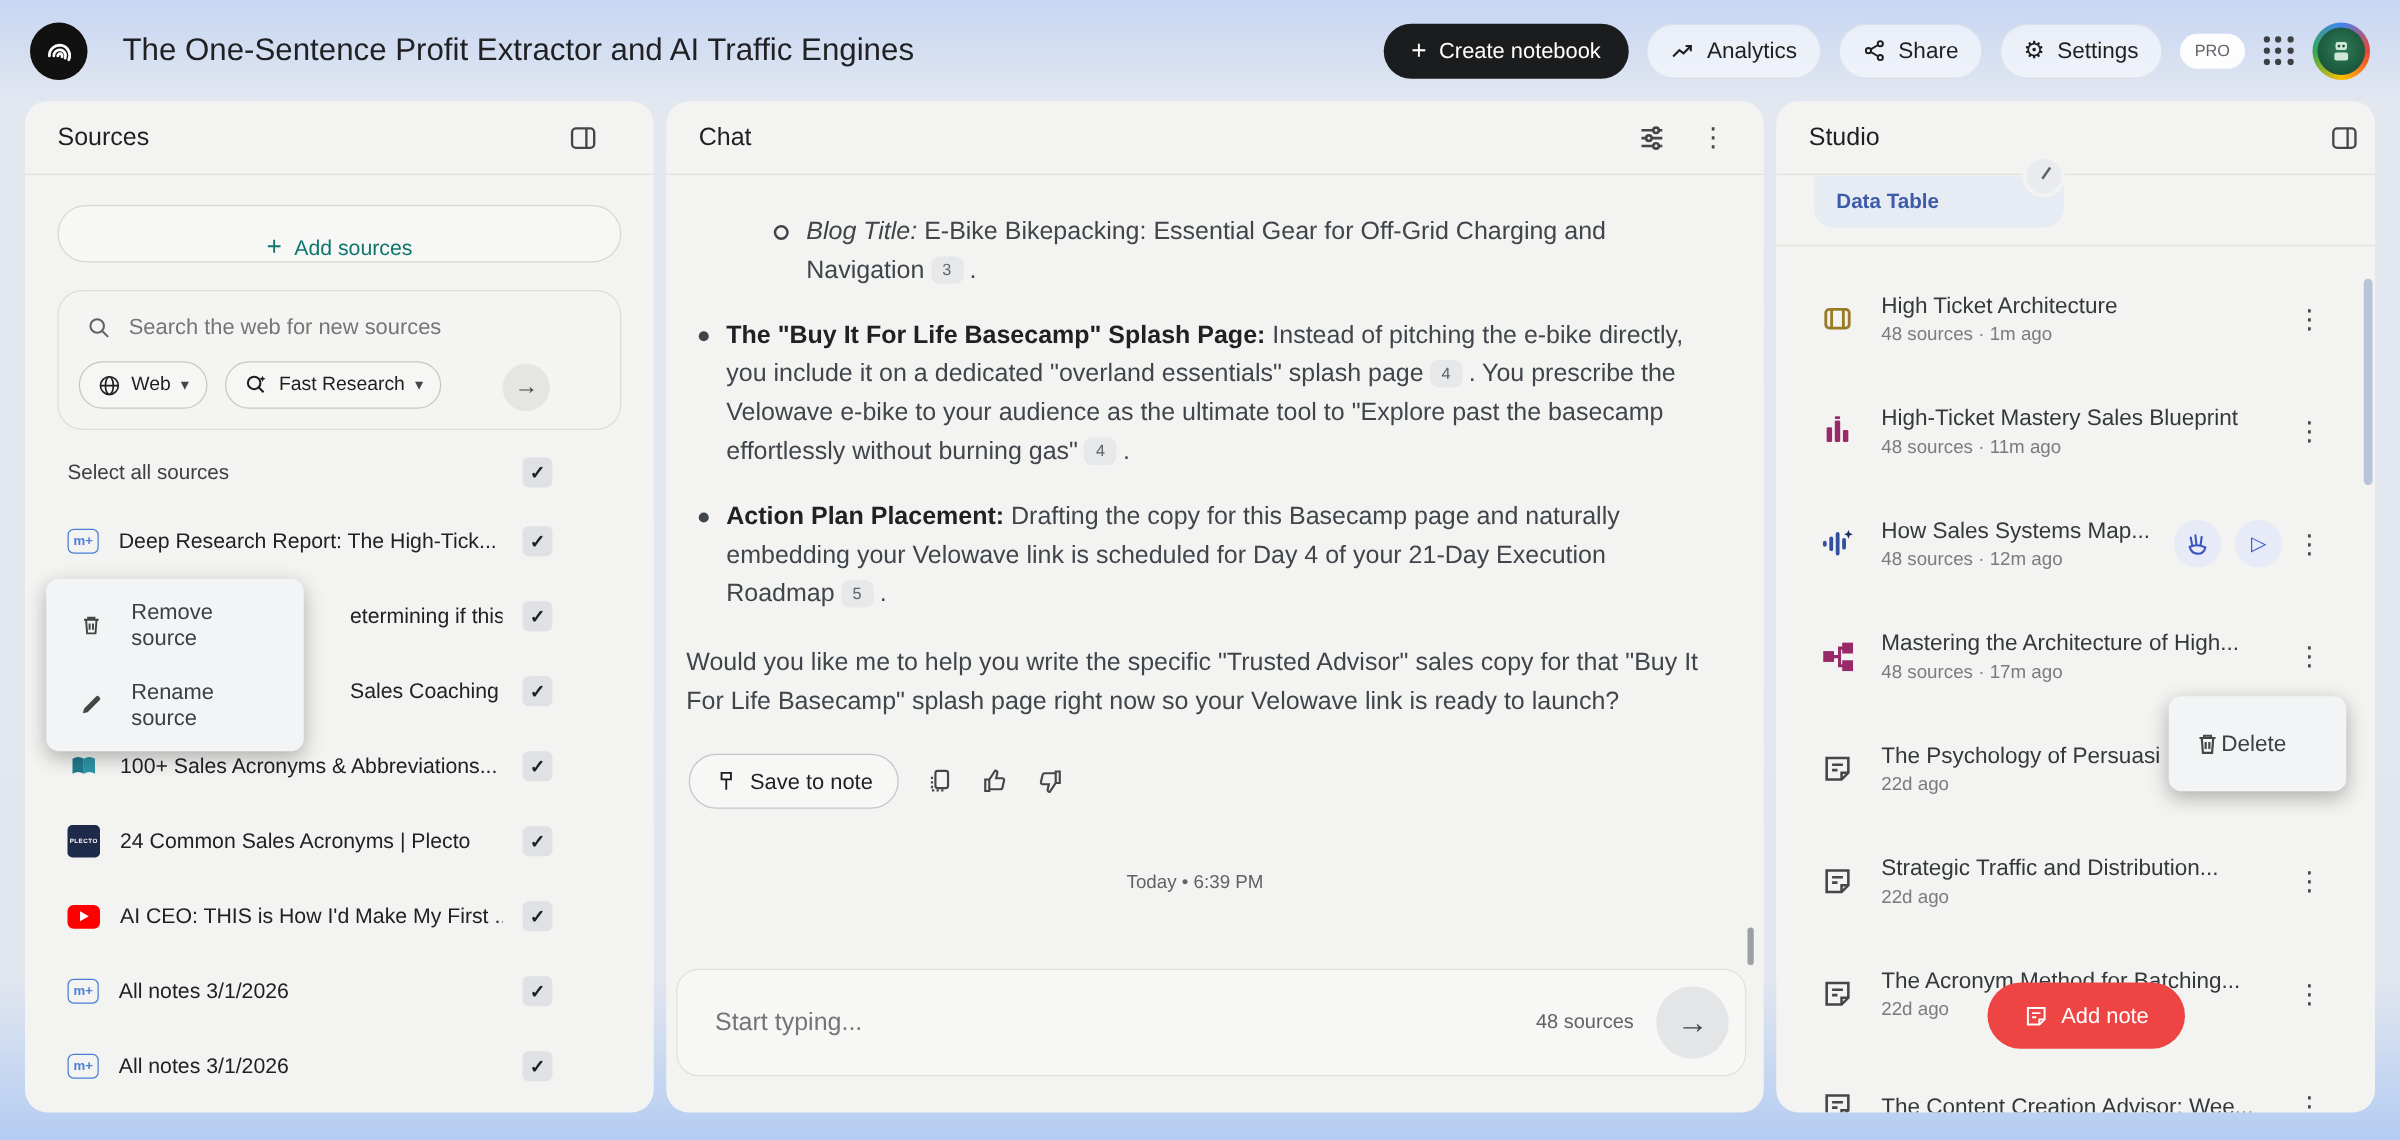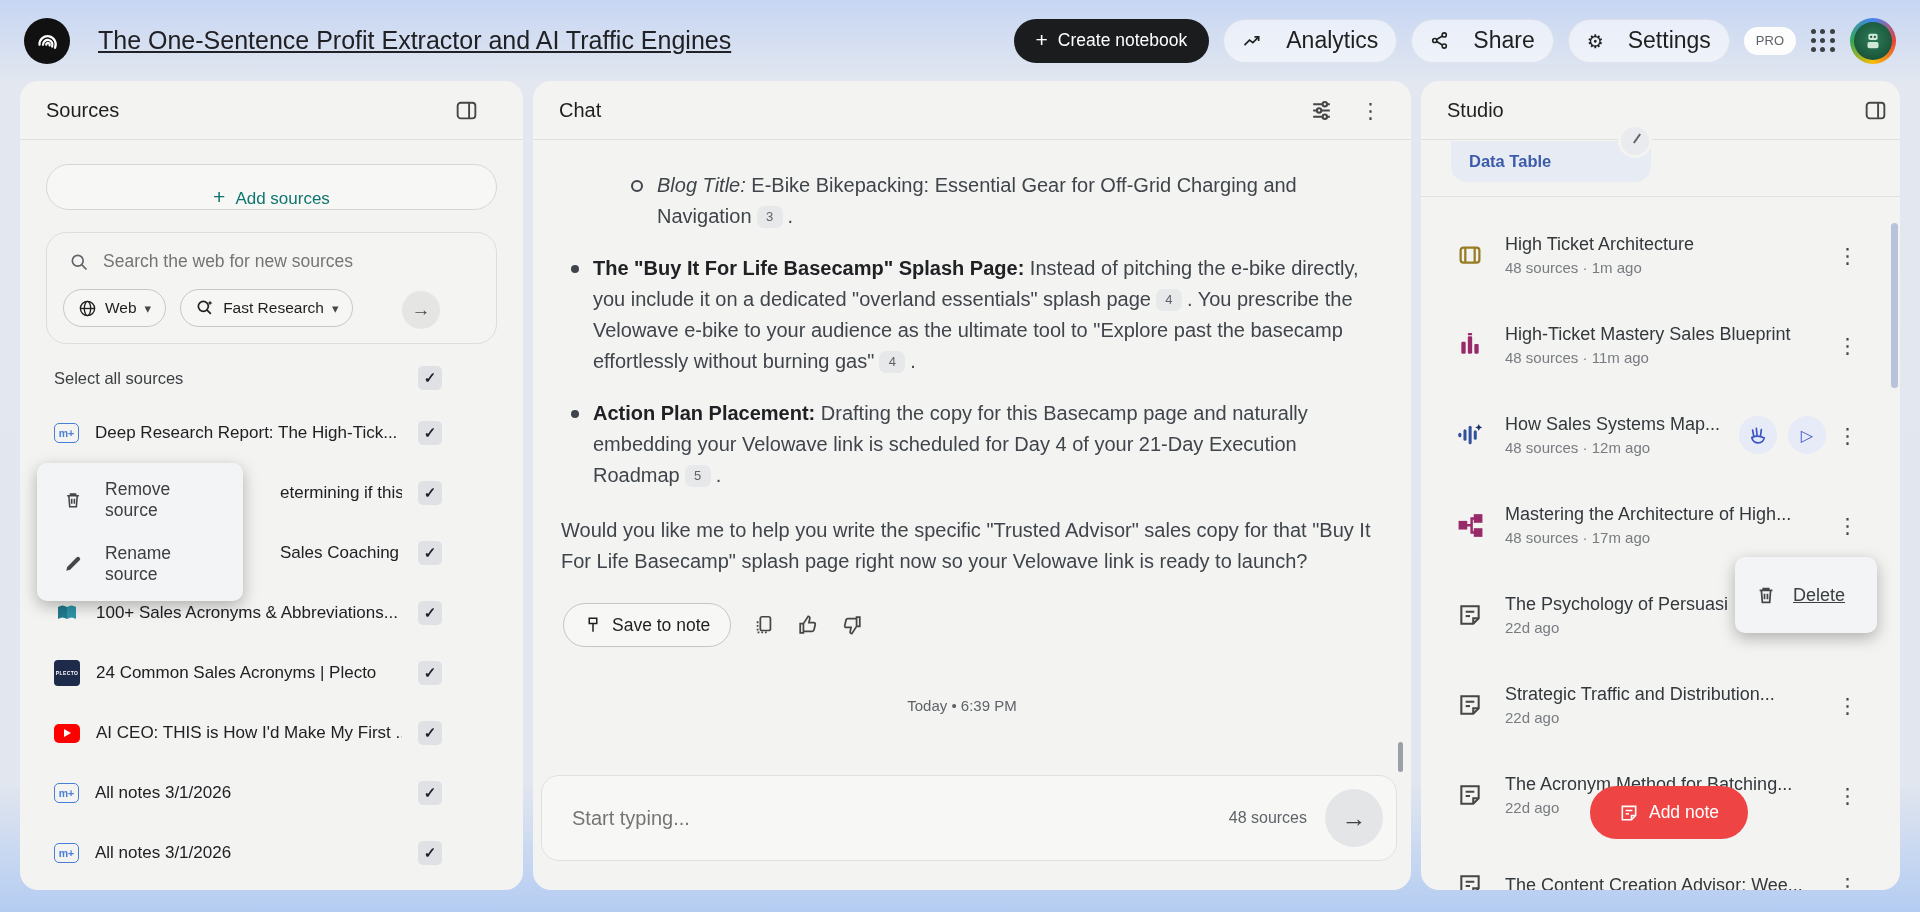--- a/index.html
+++ b/index.html
@@ -9,28 +9,28 @@
     font-family:"Liberation Sans", sans-serif;
     background:linear-gradient(180deg,#c7d6f3 0%,#e2e7f0 9%,#e1e6ef 86%,#b4ccf2 100%);
     color:#1f1f1f;
   }
   
   .top-header { position:absolute; left:0; top:0; width:1920px; height:81px;
     display:flex; align-items:center; padding:0 24px; }
   .logo-circle { width:46px; height:46px; border-radius:50%; background:#111; flex:0 0 auto;
     display:flex; align-items:center; justify-content:center; }
   .nb-title { font-size:25px; color:#202124; margin-left:28px; white-space:nowrap;
-    overflow:hidden; flex:1;text-decoration:underline; }
+    overflow:hidden; flex:1; }
   .hdr-right { display:flex; align-items:center; gap:14px; }
   .btn-dark { height:44px; border-radius:24px; background:#1b1c1d; color:#fff;
     display:flex; align-items:center; gap:10px; padding:0 22px; font-size:17.5px; }
   .plus-glyph::after { content:"+"; font-size:21px; line-height:1; }
   .pill-btn { height:44px; border-radius:22px; background:rgba(255,255,255,.55);
-    border:1px solid rgba(31,31,31,.07); display:flex; align-items:center; gap:24px;
-    padding:0 18px; font-size:23px; color:#1f1f1f; }
+    border:1px solid rgba(31,31,31,.07); display:flex; align-items:center; gap:10px;
+    padding:0 18px; font-size:18px; color:#1f1f1f; }
   .pro-badge { height:28px; border-radius:14px; background:#fdfdfd; color:#5f6368;
     font-size:13px; font-weight:normal; display:flex; align-items:center; padding:0 12px; }
   .grid-dots { width:26px; height:26px; display:grid; grid-template-columns:repeat(3,1fr); gap:4px; padding:1px; }
   .grid-dots i { width:5px; height:5px; border-radius:50%; background:#3c4043; }
   .avatar { width:46px; height:46px; border-radius:50%;
     background:conic-gradient(#4285f4,#ea4335,#fbbc04,#34a853,#4285f4);
     display:flex; align-items:center; justify-content:center; }
   .avatar-inner { width:38px; height:38px; border-radius:50%;
     background:radial-gradient(circle at 50% 45%, #2f7d57 0%, #175138 80%);
     display:flex; align-items:center; justify-content:center; }
@@ -78,23 +78,23 @@
   .yt { width:26px; height:19px; border-radius:5px; background:#ff0000; display:flex;
     align-items:center; justify-content:center; }
   .yt i { width:0; height:0; border-left:7px solid #fff; border-top:4.5px solid transparent; border-bottom:4.5px solid transparent; }
   
   .ctx-menu { position:absolute; background:#f2f4f5; border-radius:10px;
     box-shadow:0 5px 16px rgba(0,0,0,.28); z-index:30; overflow:hidden; }
   .ctx-sources { left:37px; top:463px; width:206px; height:138px; padding:5px 0; }
   .ctx-item { height:64px; display:flex; align-items:center; gap:22px; padding:0 26px;
     font-size:17.5px; color:#3c4043; }
   .ctx-studio { left:1735px; top:557px; width:142px; height:76px; display:flex; align-items:center;
-    gap:16px; padding:0 20px; font-size:18px; color:#3c4043;text-decoration:underline; }
+    padding:0 20px; font-size:18px; color:#3c4043; }
   
-  .chat-body { padding:30px 40px 0 20px; }
+  .chat-body { padding:30px 40px 0 8px; }
   .sub-item { position:relative; padding-left:104px; width:762px; margin-bottom:10px;
     font-size:20px; line-height:31px; color:#3f454b; }
   .sub-item::before { content:""; position:absolute; left:78px; top:10px; width:8px; height:8px;
     border:2px solid #3f454b; border-radius:50%; }
   .lbl-italic { font-style:italic; }
   .main-item { position:relative; padding-left:40px; width:812px; margin-top:21px;
     font-size:20px; line-height:31px; color:#3f454b; }
   .main-item::before { content:""; position:absolute; left:18px; top:12px; width:8px; height:8px;
     background:#3f454b; border-radius:50%; }
   .lbl-bold { font-weight:bold; color:#202124; }

